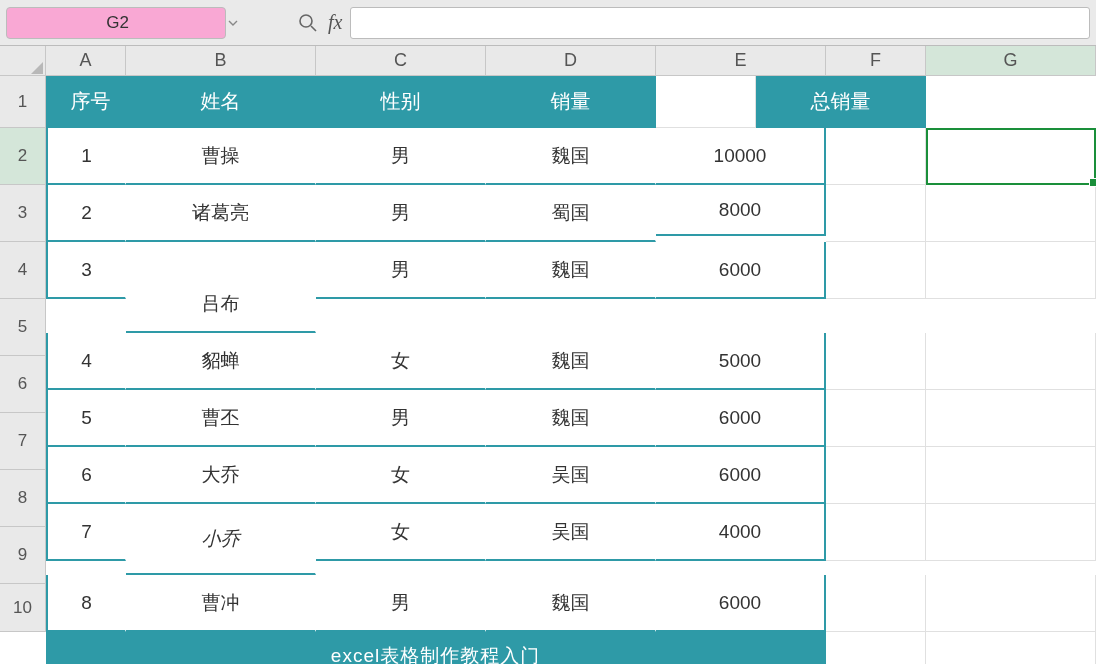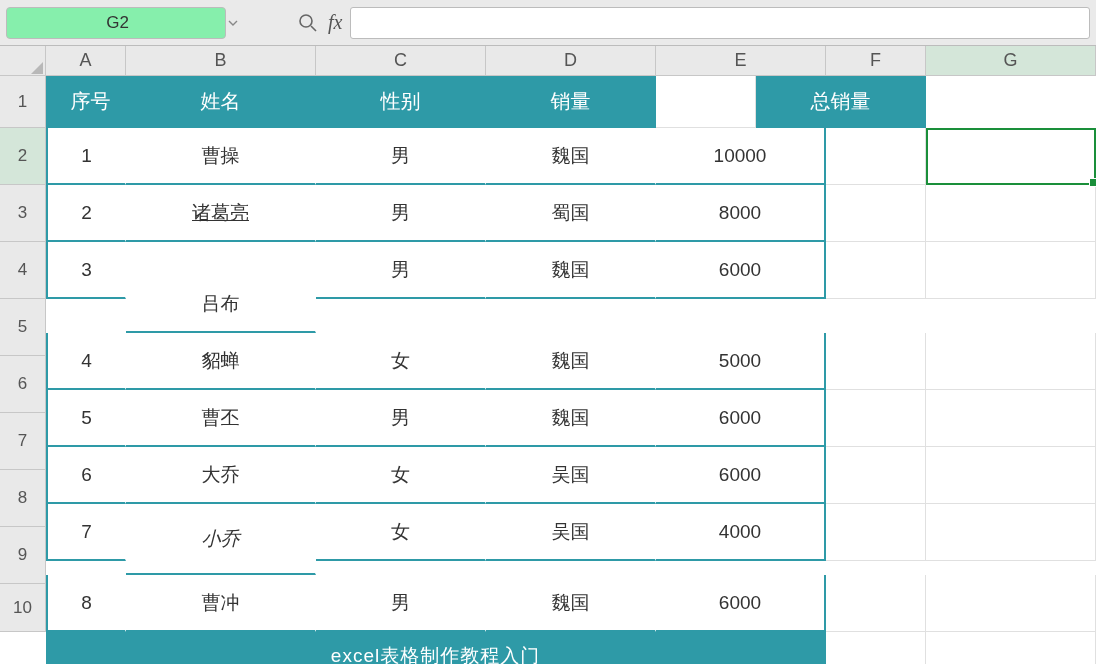--- a/index.html
+++ b/index.html
@@ -17,21 +17,21 @@
     align-items: center;
     height: 46px;
     background: #eaeaea;
     border-bottom: 1px solid #bcbcbc;
     padding: 4px 6px;
     gap: 8px;
   }
   .name-box-wrap {
     display: flex;
     align-items: center;
-    background: #86efac;
+    background: #f9a8d4;
     border: 1px solid #bcbcbc;
     border-radius: 4px;
     height: 32px;
     width: 220px;
     padding: 0 6px 0 0;
   }
   .name-box-input {
     flex: 1;
     border: none;
     outline: none;
@@ -234,24 +234,24 @@
         <div class="cell  col-a-left" style="width: 80px; height: 57px;">1</div>
         <div class="cell " style="width: 190px; height: 57px;">曹操</div>
         <div class="cell " style="width: 170px; height: 57px;">男</div>
         <div class="cell " style="width: 170px; height: 57px;">魏国</div>
         <div class="cell  col-e" style="width: 170px; height: 57px;">10000</div>
         <div class="cell " style="width: 100px; height: 57px; border-bottom: 1px solid rgb(224, 224, 224); border-right: 1px solid rgb(224, 224, 224);"></div>
         <div class="cell g-cell" style="width: 170px; height: 57px; border-bottom: 1px solid rgb(224, 224, 224); border-right: 1px solid rgb(224, 224, 224);"></div>
       </div>
       <div class="row data-row">
         <div class="cell  col-a-left" style="width: 80px; height: 57px;">2</div>
-        <div class="cell " style="width: 190px; height: 57px; text-decoration: underline;">诸葛亮</div>
+        <div class="cell " style="width: 190px; height: 57px;">诸葛亮</div>
         <div class="cell " style="width: 170px; height: 57px;">男</div>
         <div class="cell " style="width: 170px; height: 57px;">蜀国</div>
-        <div class="cell  col-e" style="width: 170px; height: 57px;">8000</div>
+        <div class="cell  col-e" style="width: 170px; height: 51px;">8000</div>
         <div class="cell " style="width: 100px; height: 57px; border-bottom: 1px solid rgb(224, 224, 224); border-right: 1px solid rgb(224, 224, 224);"></div>
         <div class="cell g-cell" style="width: 170px; height: 57px; border-bottom: 1px solid rgb(224, 224, 224); border-right: 1px solid rgb(224, 224, 224);"></div>
       </div>
       <div class="row data-row">
         <div class="cell  col-a-left" style="width: 80px; height: 57px;">3</div>
         <div class="cell " style="width: 190px; height: 57px; margin-top: 34px;">吕布</div>
         <div class="cell " style="width: 170px; height: 57px;">男</div>
         <div class="cell " style="width: 170px; height: 57px;">魏国</div>
         <div class="cell  col-e" style="width: 170px; height: 57px;">6000</div>
         <div class="cell " style="width: 100px; height: 57px; border-bottom: 1px solid rgb(224, 224, 224); border-right: 1px solid rgb(224, 224, 224);"></div>

